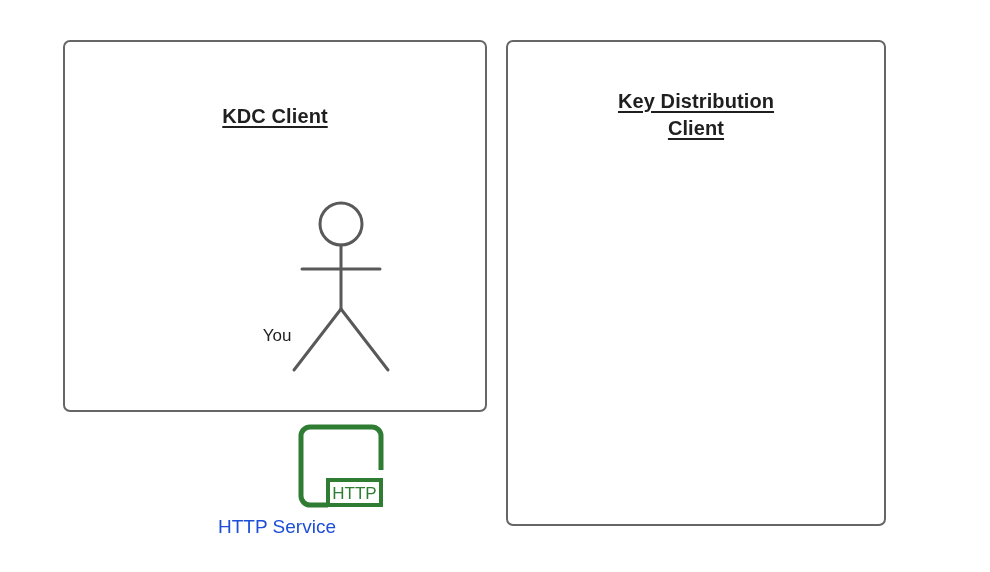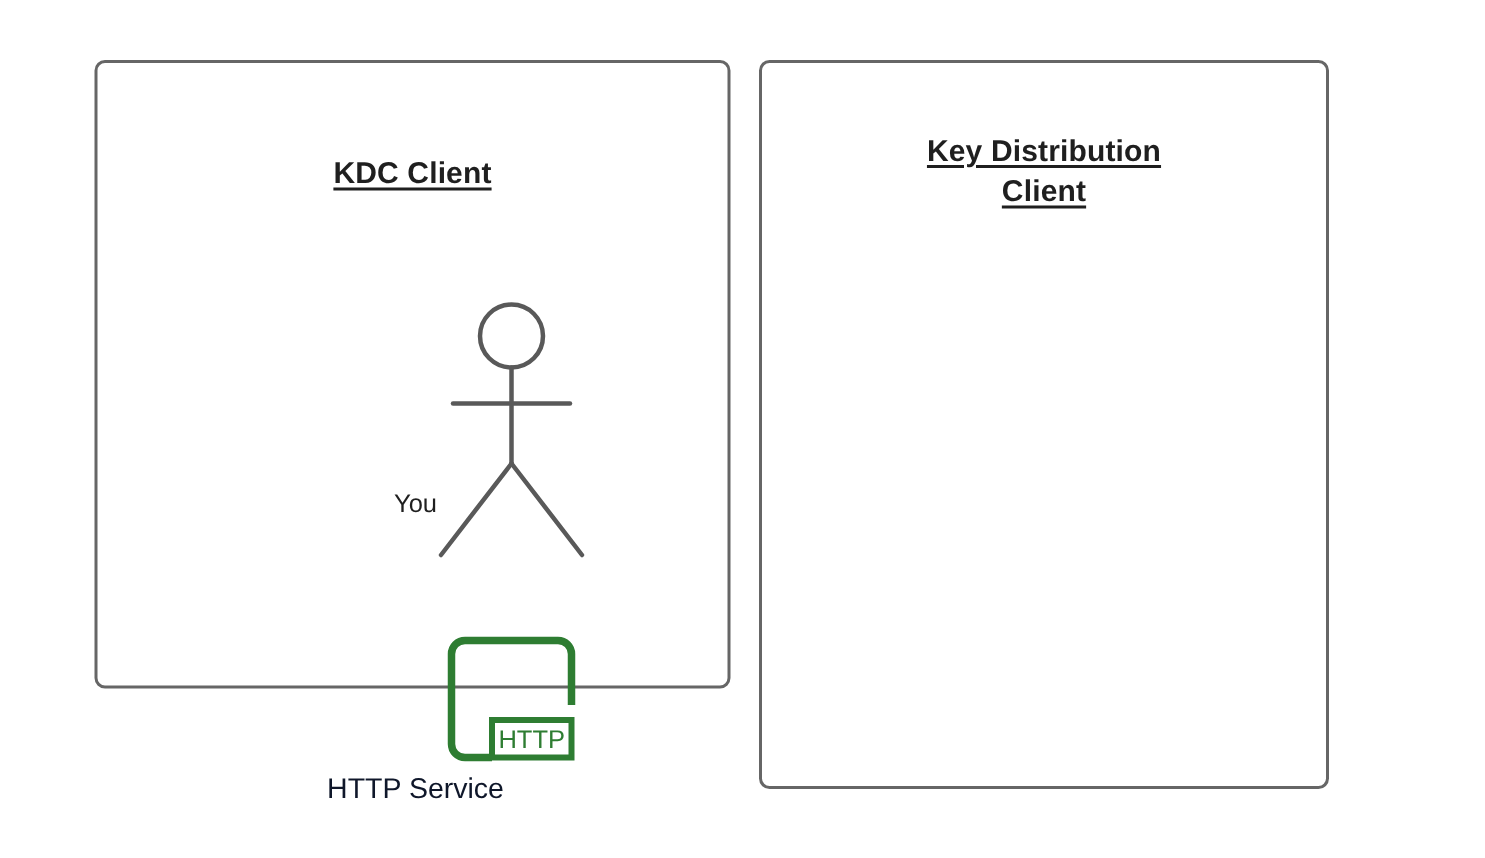--- a/index.html
+++ b/index.html
@@ -29,21 +29,21 @@
     position: absolute;
     box-sizing: border-box;
     background: #ffffff;
     border: 2px solid #666666;
     border-radius: 7px;
   }
   #panel-client {
     left: 63px;
     top: 40px;
     width: 424px;
-    height: 419px;
+    height: 372px;
   }
   #panel-kdc {
     left: 506px;
     top: 40px;
     width: 380px;
     height: 486px;
   }
 
   
   .panel-title {
@@ -91,21 +91,21 @@
     width: 96px;
     height: 92px;
   }
   #http-service-label {
     position: absolute;
     left: 0;
     top: 474px;
     width: 424px;
     text-align: center;
     font-size: 19px;
-    color: #0f172a;
+    color: #1d4ed8;
   }
 </style>
 </head>
 <body>
 
 <div id="canvas">
 
   <div class="panel" id="panel-client">
 
     <div class="panel-title" id="title-client">

